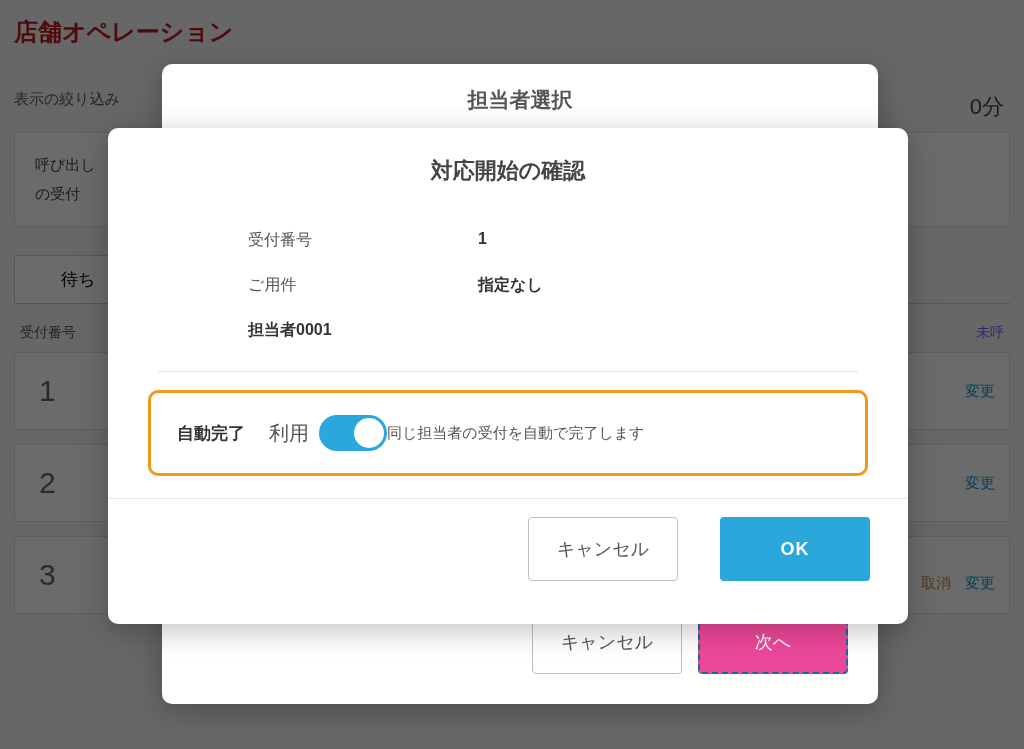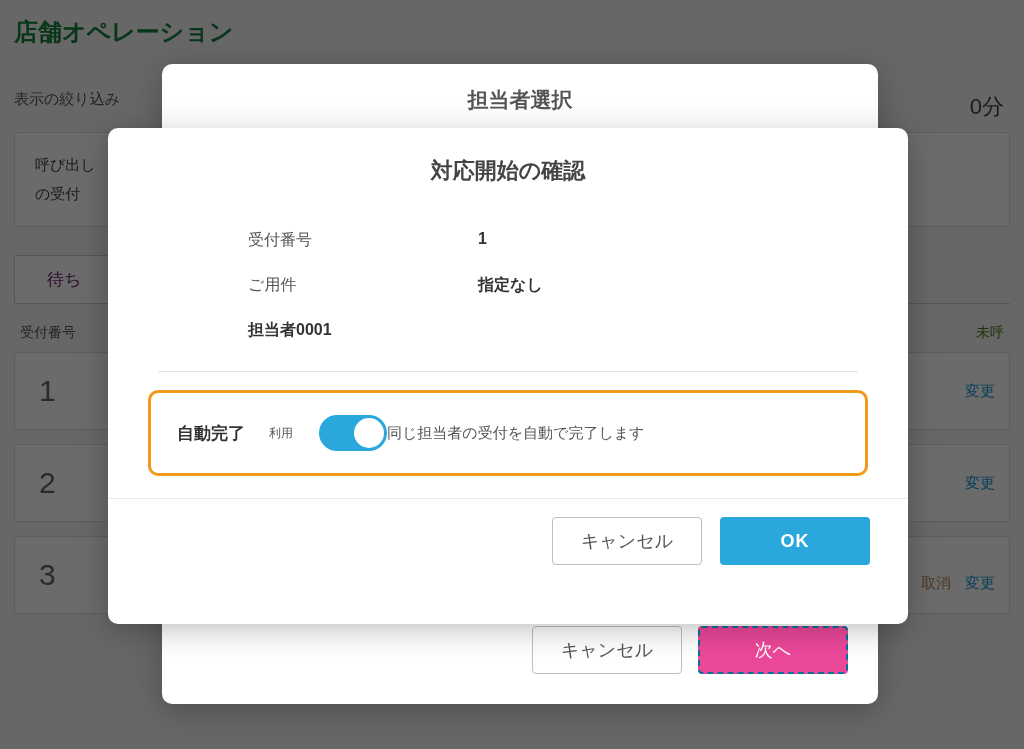--- a/index.html
+++ b/index.html
@@ -4,43 +4,43 @@
 <style>
   * { box-sizing: border-box; margin: 0; padding: 0; }
   html, body { width: 1024px; height: 749px; overflow: hidden; font-family: "Hiragino Kaku Gothic ProN", "Meiryo", sans-serif; }
   body { position: relative; background: #f5f5f5; }
 
   
   .bg {
     position: absolute; inset: 0; padding: 0 14px;
     color: #333;
   }
-  .bg .page-title { font-size: 24px; font-weight: 700; color: #15803d; padding: 16px 0 28px 0; }
+  .bg .page-title { font-size: 24px; font-weight: 700; color: #b91c1c; padding: 16px 0 28px 0; }
   .bg .filter-label { font-size: 15px; color: #555; }
   .bg .waitbar {
     display:flex; align-items:center; justify-content:flex-end;
     font-size:22px; color:#444; padding-right:6px;margin-top:16px;
   }
   .bg .card {
     background:#fff; border:1px solid #ddd; border-radius:4px;
     padding:18px 20px; margin-top:10px; font-size:15px; color:#444;
     line-height:1.9;
   }
   .bg .tabbar {
     display:flex; gap:0; margin-top:28px; border-bottom:1px solid #ccc;
   }
   .bg .tab {
     background:#fff; border:1px solid #ccc; border-bottom:none; border-radius:2px 2px 0 0;
-    padding:12px 32px; font-size:17px; color:#701a75;
+    padding:12px 46px; font-size:17px; color:#000000;
   }
   .bg .cols {
     display:flex; justify-content:space-between; padding:20px 6px 10px;
     font-size:14px; color:#555;
   }
-  .bg .col-right { color:#4d7c0f; font-weight:500; }
+  .bg .col-right { color:#8b5cf6; font-weight:500; }
   .bg .rows .row {
     background:#fff; border:1px solid #ddd; border-radius:3px;
     display:flex; align-items:center; justify-content:space-between;
     padding:0 14px; height:78px; margin-bottom:14px;
   }
   .bg .row .num { font-size:30px; color:#666; padding-left:10px; }
   .bg .row .actions { display:flex; gap:14px; align-items:flex-end; }
   .bg .row .link { color:#1a98cf; font-size:15px; }
   .bg .row .cancel { color:#b85; font-size:15px;margin-top:16px; }
 
@@ -61,21 +61,21 @@
   .modal-back .m-title {
     text-align:center; font-size:21px; font-weight:700; color:#555;
     padding:22px 0 12px;
   }
   .modal-back .m-foot {
     margin-top:auto; display:flex; justify-content:flex-end; gap:16px;
     padding:0 30px 30px;
   }
   .btn {
     display:inline-flex; align-items:center; justify-content:center;
-    min-width:150px; height:48px; font-size:18px; border-radius:4px;
+    min-width:150px; height:64px; font-size:18px; border-radius:4px;
     cursor:pointer; user-select:none;
   }
   .btn-secondary { background:#fff; color:#555; border:1px solid #bfbfbf; }
   .btn-primary-dashed {
     background:#ec4899; color:#fff; border:2px dashed #0b6f9b;
   }
 
   
   .modal-front {
     left:108px; top:128px; width:800px; height:496px;
@@ -93,37 +93,37 @@
   }
   .modal-front .drow .dlabel { width:230px; color:#555; }
   .modal-front .drow .dval { font-weight:700; color:#333; }
   .modal-front .sep { height:1px; background:#e2e2e2; margin:8px 50px 0; }
 
   .highlight-box {
     margin:18px 40px 0; border:3px solid #f09a1a; border-radius:10px;
     padding:22px 26px; display:flex; align-items:center; 
   }
   .highlight-box .hb-title { font-size:17px; font-weight:700; color:#333; min-width:92px; }
-  .highlight-box .hb-mode { font-size:12px; color:#555; min-width:50px;font-family:Liberation Mono, monospace; }
+  .highlight-box .hb-mode { font-size:20px; color:#555; min-width:50px;font-family:Liberation Mono, monospace; }
   .toggle {
     width:68px; height:36px; border-radius:20px; background:#2aa8dc;
     position:relative; flex-shrink:0;
   }
   .toggle .knob {
     position:absolute; right:3px; top:3px; width:30px; height:30px;
     background:#fff; border-radius:50%;
   }
   .highlight-box .hb-desc { font-size:15px; color:#555; }
 
   .modal-front .sep2 { height:1px; background:#e9e9e9; margin:22px 0 0; }
   .modal-front .m-foot {
     display:flex; justify-content:flex-end; gap:18px;
     padding:18px 38px 0;
   }
-  .btn-primary { background:#2aa8dc; color:#fff; border:none; font-weight:700; letter-spacing:1px; }
+  .btn-primary { background:#2aa8dc; color:#fff; border:none; font-weight:700; letter-spacing:1px;margin-left:24px; }
 </style>
 </head>
 <body>
 
 <div class="bg">
   <div class="page-title">店舗オペレーション</div>
   <div style="display:flex; justify-content:space-between; align-items:center;">
     <div class="filter-label">表示の絞り込み</div>
     <div class="waitbar">0分</div>
   </div>

